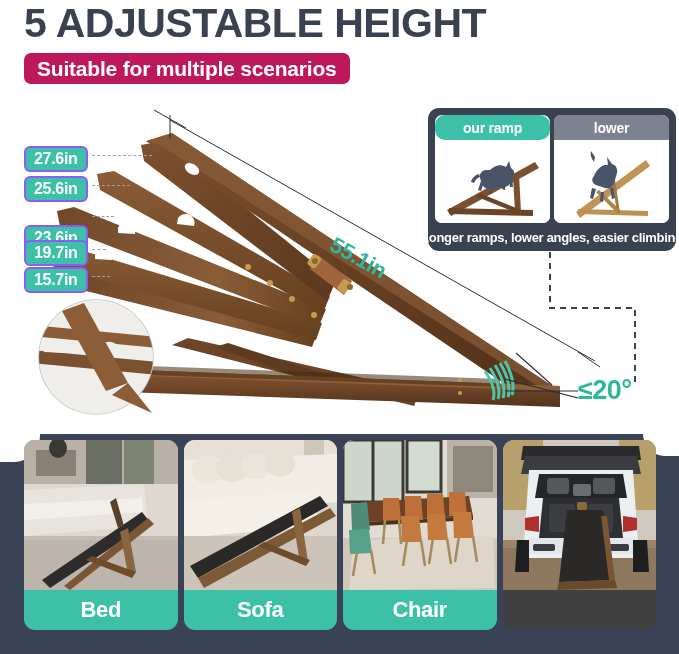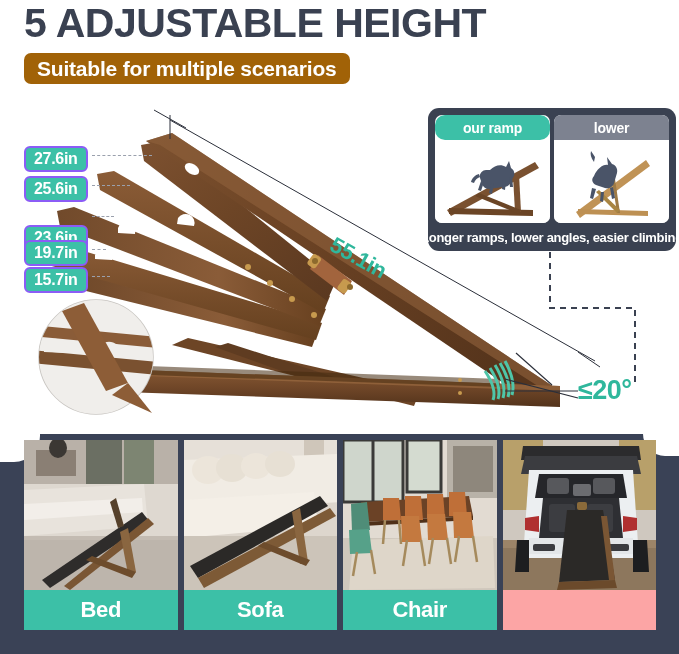--- a/index.html
+++ b/index.html
@@ -17,21 +17,21 @@
     width:620px; height:46px;
     font-size:41px; font-weight:bold;
     letter-spacing:-0.5px;
     color:#3a4151;
     line-height:46px;
     white-space:nowrap;
   }
   .subtitle-badge {
     position:absolute; left:24px; top:53px;
     height:31px;
-    background:#a16207;
+    background:#be185d;
     border-radius:7px;
     padding:0 13px;
     display:flex; align-items:center;
     color:#ffffff;
     font-size:21px; font-weight:bold;
     letter-spacing:-0.2px;
     white-space:nowrap;
   }
 
   
@@ -115,23 +115,23 @@
     background:#ffffff; border-bottom-left-radius:22px;
   }
 
   
   .panels {
     position:absolute; left:24px; top:440px;
     width:632px; height:190px;
     display:flex; gap:6px;
   }
   .panel {
-    flex:1; border-radius:0; overflow:hidden;
+    flex:1; border-radius:11px; overflow:hidden;
     display:flex; flex-direction:column;
-    background:#fca5a5;
+    background:#404040;
   }
   .panel-pic { flex:1; position:relative; overflow:hidden; }
   .panel-label {
     height:40px; background:#3cc0a7;
     display:flex; align-items:center; justify-content:center;
     color:#ffffff; font-size:22px; font-weight:bold; letter-spacing:-0.3px;
   }
   svg { display:block; }
 </style>
 </head>

